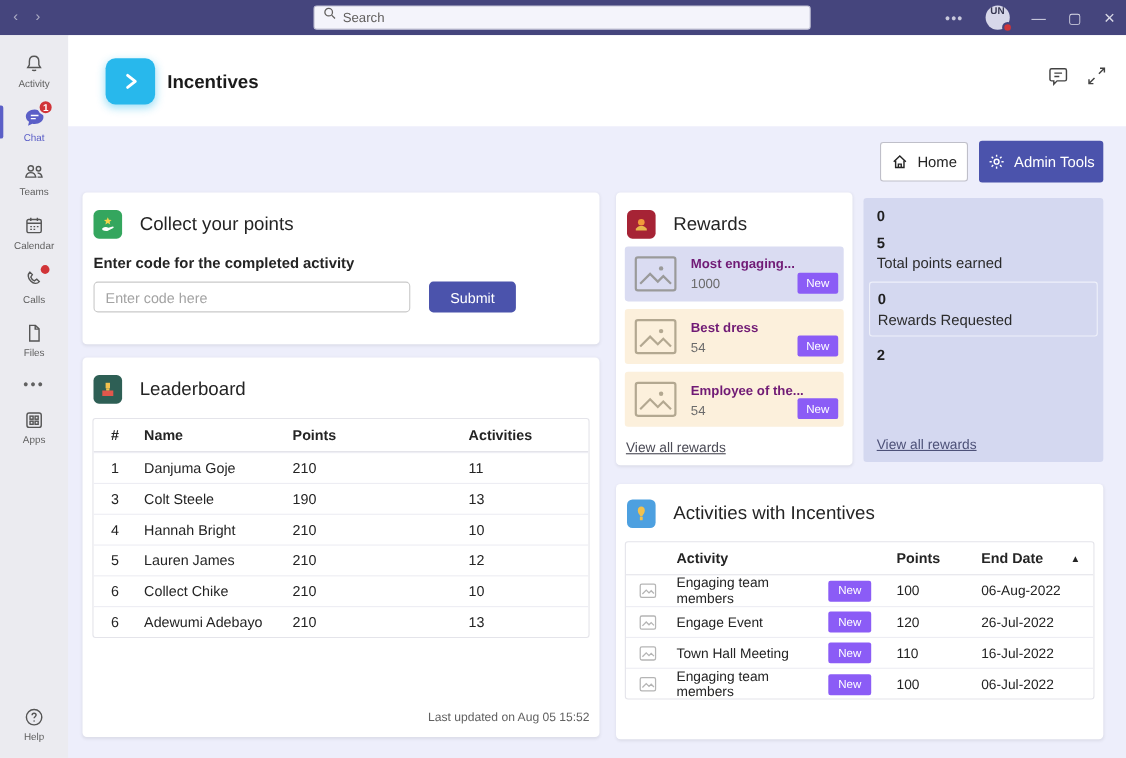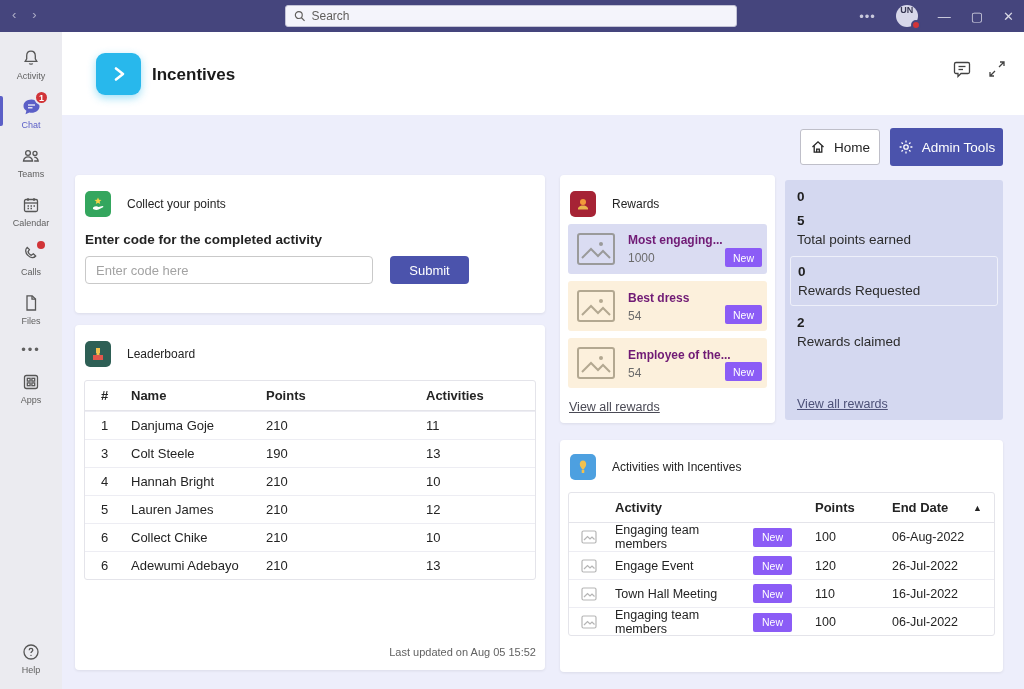--- a/index.html
+++ b/index.html
@@ -3,21 +3,21 @@
 <meta charset="utf-8">
 <style>
   * { margin:0; padding:0; box-sizing:border-box; }
   html,body { width:1024px; height:689px; }
   body { font-family:"Liberation Sans", sans-serif; overflow:hidden; background:#edeefb; color:#242424; }
   .screen { position:relative; width:1024px; height:689px; }
 
   
   .titlebar { position:absolute; left:0; top:0; width:1024px; height:32px; background:#45457d; }
   .nav-chevrons { position:absolute; left:12px; top:7px; display:flex; gap:16px; color:rgba(255,255,255,.55); font-size:13px; }
-  .searchbox { position:absolute; left:285px; top:5px; width:452px; height:22px; background:#f4f4fb; border:1px solid #c3c3d6; border-radius:3px; display:flex; align-items:center; gap:6px; padding:0 8px; }
+  .searchbox { position:absolute; left:285px; top:5px; width:452px; height:22px; background:#f4f4fb; border:1px solid #c3c3d6; border-radius:3px; display:flex; gap:6px; padding:0 8px; }
   .searchbox input { border:none; outline:none; background:transparent; width:100%; font-size:12px; color:#484644; font-family:"Liberation Sans",sans-serif; }
   .searchbox input::placeholder { color:#605e5c; }
   .tb-right { position:absolute; right:10px; top:0; height:32px; display:flex; align-items:center; gap:20px; }
   .tb-more { color:#c9c9dc; font-size:13px; letter-spacing:1px; }
   .avatar { position:relative; width:22px; height:22px; border-radius:50%; background:#d7d7e9; color:#373752; font-size:9px; font-weight:bold; display:flex; align-items:flex-start; justify-content:center; }
   .presence { position:absolute; right:-3px; bottom:-3px; width:10px; height:10px; border-radius:50%; background:#d13438; border:2px solid #45457d; }
   .win-btn { color:#d9d9e6; font-size:13px; line-height:1; }
 
   
   .rail { position:absolute; left:0; top:32px; bottom:0; width:62px; background:#ebebf0; display:flex; flex-direction:column; padding-top:8px; }
@@ -36,21 +36,21 @@
   .app-icon { position:absolute; left:34px; top:21px; width:45px; height:42px; border-radius:9px; background:#28b8ec; box-shadow:0 3px 8px rgba(40,184,236,.45); display:flex; align-items:center; justify-content:center; }
   .page-title { position:absolute; left:90px; top:33px; font-size:17px; font-weight:bold; color:#1b1b1b; }
   .header-actions { position:absolute; right:18px; top:27px; display:flex; gap:16px; align-items:center; }
   .header-actions .hicon { cursor:pointer; }
 
   
   .content { position:absolute; left:62px; top:115px; right:0; bottom:0; background:#edeefb; }
   .card { position:absolute; background:#fff; border-radius:4px; box-shadow:0 1px 3px rgba(0,0,0,.08); }
   .card-head { display:flex; align-items:center; gap:16px; padding:16px 10px 0 10px; }
   .card-head .ci { width:26px; height:26px; border-radius:5px; display:flex; align-items:center; justify-content:center; font-size:14px; flex:0 0 26px; }
-  .card-title { font-size:12px; color:#242424; }
+  .card-title { font-size:17px; color:#242424; }
 
   
   .btn-home { position:absolute; left:738px; top:14px; width:80px; height:36px; background:#fff; border:1px solid #bfbfc9; border-radius:3px; display:flex; align-items:center; justify-content:center; gap:8px; font-size:13.5px; color:#242424; cursor:pointer; font-family:inherit; }
   .btn-admin { position:absolute; left:828px; top:13px; width:113px; height:38px; background:#4b53ac; border:none; border-radius:3px; display:flex; align-items:center; justify-content:center; gap:8px; font-size:13.5px; color:#fff; cursor:pointer; font-family:inherit; }
 
   
   #collect-card { left:13px; top:60px; width:470px; height:138px; }
   .prompt { font-weight:bold; font-size:13.5px; margin:15px 10px 0 10px; }
   .code-row { display:flex; gap:17px; margin:9px 10px 0 10px; }
   .code-input { width:288px; height:28px; border:1px solid #c9c9c9; border-radius:4px; padding:0 10px; font-size:13px; color:#242424; font-family:inherit; }
@@ -368,21 +368,20 @@
       <div class="stat">
         <div class="stat-num">5</div>
         <div class="stat-lab">Total points earned</div>
       </div>
       <div class="stat boxed">
         <div class="stat-num">0</div>
         <div class="stat-lab">Rewards Requested</div>
       </div>
       <div class="stat">
         <div class="stat-num">2</div>
-        <div class="stat-lab">Rewards claimed</div>
       </div>
       <span class="view-link">View all rewards</span>
     </div>
 
     <div class="card" id="activities-card">
       <div class="card-head" style="padding-top:14px;">
         <span class="ci" style="background:#4da0e0;">
           <svg width="16" height="16" viewBox="0 0 16 16">
               <path d="M8 1.5c2 0 3.2 1.5 3.2 3.6 0 2.6-1.6 3.4-2.2 5H7c-.6-1.6-2.2-2.4-2.2-5C4.8 3 6 1.5 8 1.5z" fill="#f2c14e"></path>
               <rect x="6.7" y="10.5" width="2.6" height="3.5" rx=".6" fill="#f2c14e"></rect>

